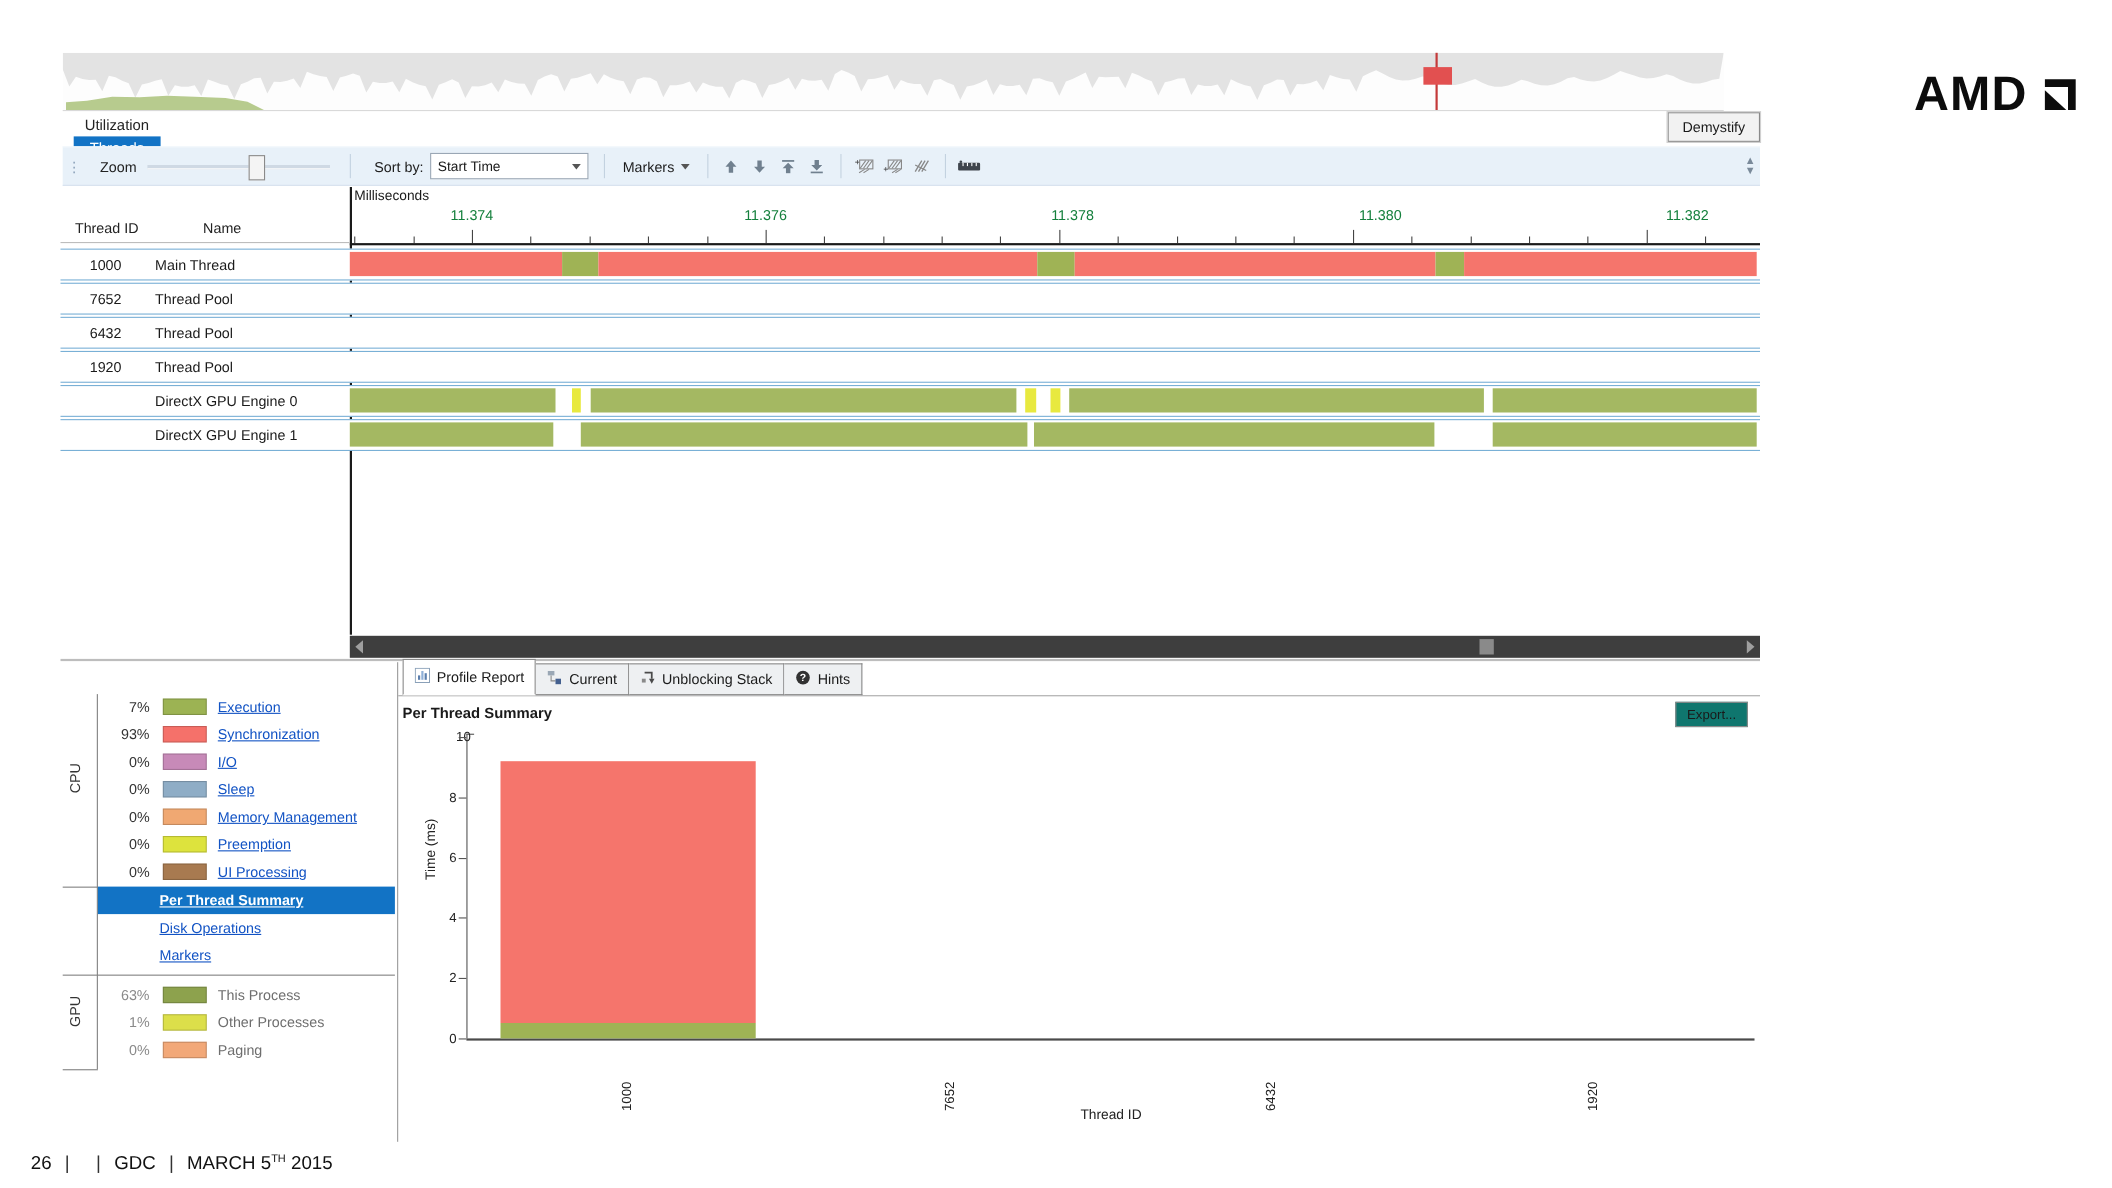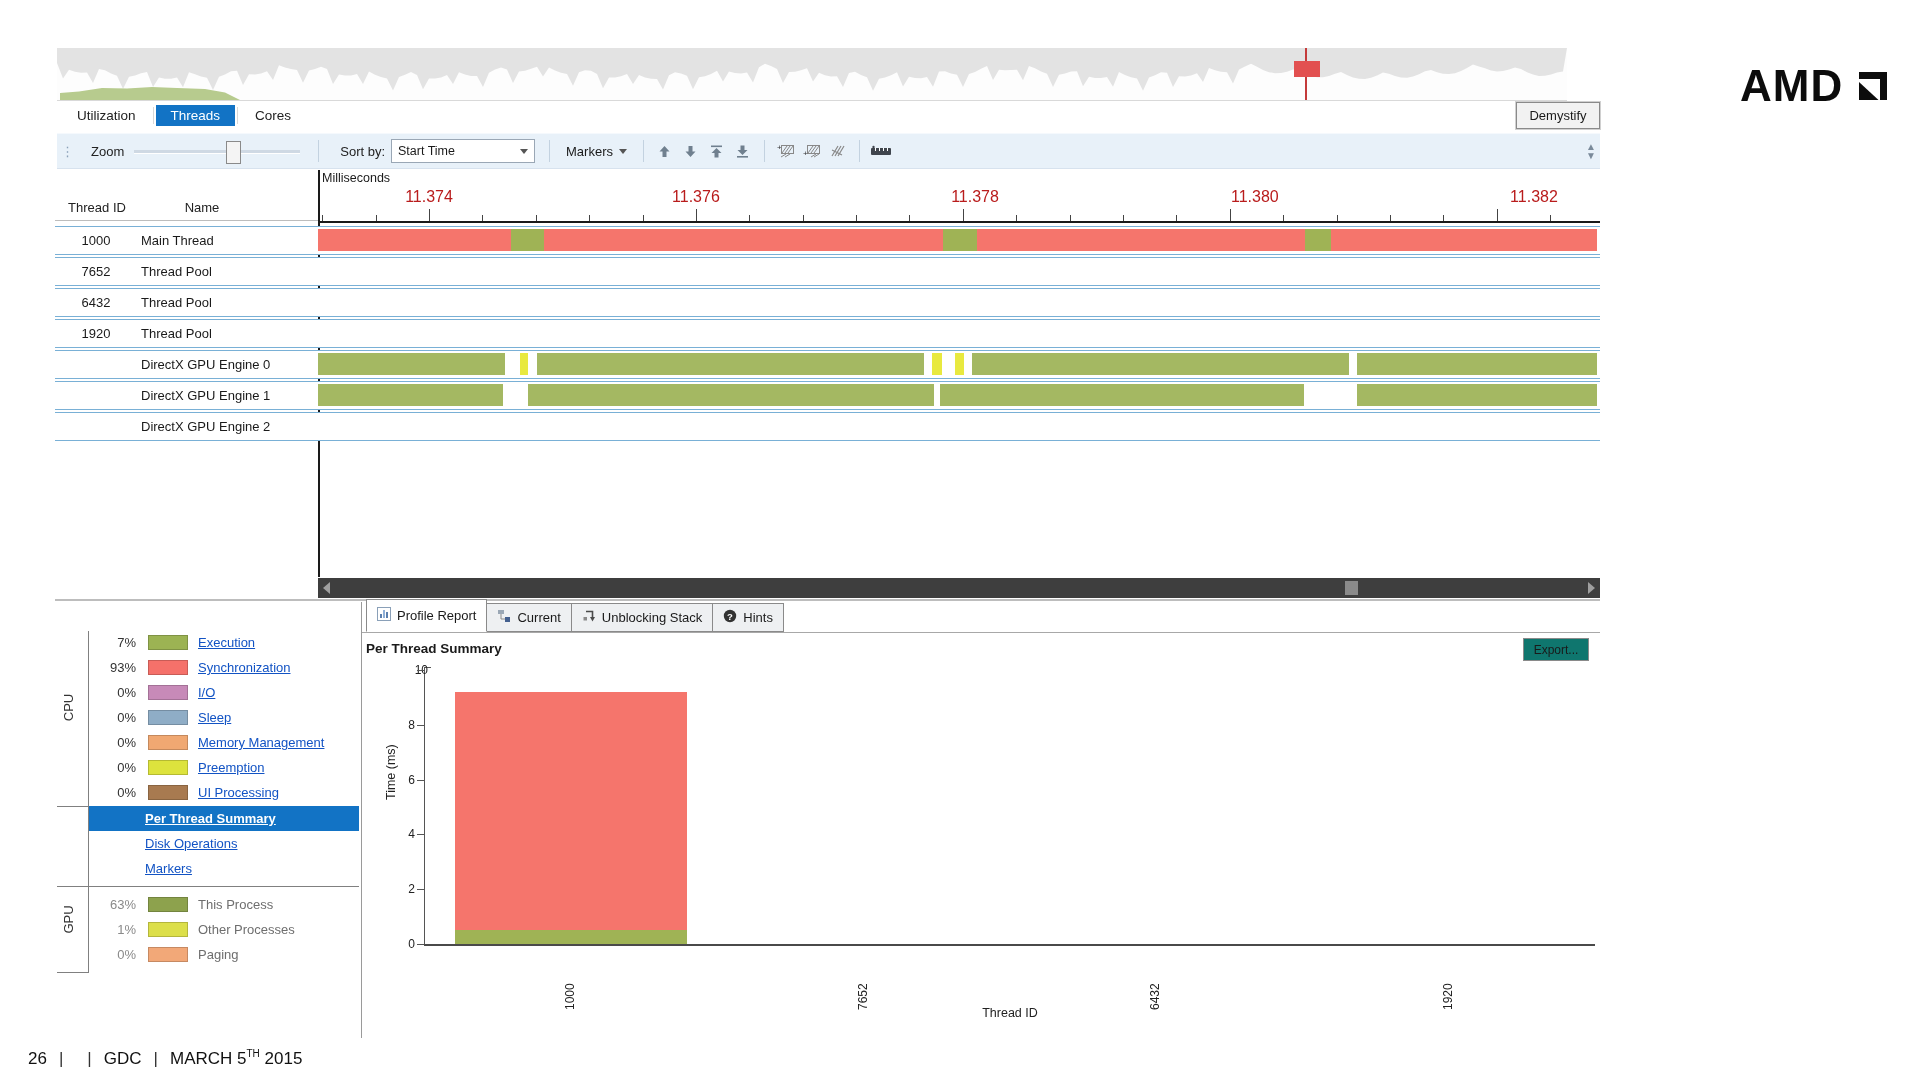--- a/index.html
+++ b/index.html
@@ -6,21 +6,21 @@
   .stage{position:relative;width:1920px;height:1080px;background:#fff;overflow:hidden;
          font-family:"Liberation Sans",sans-serif;color:#1a1a1a;}
   .abs{position:absolute;}
 
   
   .minimap{left:57px;top:48px;width:1510px;height:52px;border-bottom:1px solid #d9d9d9;background:#fdfdfd;}
   .mm-marker-line{position:absolute;top:0;width:2px;height:52px;background:#c43a3a;}
   .mm-marker-box{position:absolute;top:13px;width:26px;height:16px;background:#e25050;margin-left:-12px;}
 
   
-  .viewtabs{left:62px;top:103px;height:25px;display:flex;align-items:center;}
+  .viewtabs{left:62px;top:103px;height:25px;display:flex;align-items:center;flex-direction:column;}
   .vtab{padding:3px 15px;font-size:13.5px;color:#222;cursor:default;}
   .vtab.sel{background:#1273c5;color:#fff;}
   .vtab-sep{width:1px;height:17px;background:#d8d8d8;margin:0 2px;}
   .demystify{left:1516px;top:102px;width:82px;height:25px;background:#f2f2f2;border:1px solid #8a8a8a;
              outline:1px solid #d0d0d0;font-size:13px;display:flex;align-items:center;justify-content:center;}
 
   
   .toolbar{left:57px;top:133px;width:1543px;height:34px;background:#e8f1f9;border-top:1px solid #f5f9fd;
            border-bottom:1px solid #d7e2ee;display:flex;align-items:center;}
   .grip{color:#8aa0b8;font-size:13px;margin:0 6px 0 4px;letter-spacing:-2px;}
@@ -32,21 +32,21 @@
   .tb-select{width:130px;height:22px;background:#fff;border:1px solid #9aa7b5;display:flex;align-items:center;
              font-size:12.5px;padding:0 6px;justify-content:space-between;margin:0 6px;}
   .caret{width:0;height:0;border-left:4px solid transparent;border-right:4px solid transparent;border-top:5px solid #555;}
   .tb-btn{display:flex;align-items:center;gap:6px;font-size:13px;padding:2px 8px;}
   .icon-btn{width:26px;height:24px;display:flex;align-items:center;justify-content:center;}
   .tb-right{margin-left:auto;margin-right:4px;color:#7a8a9a;font-size:10px;line-height:9px;text-align:center;}
 
   
   .ms-label{left:322px;top:171px;font-size:12.5px;}
   .ruler-labels{left:318px;top:188px;width:1282px;height:15px;}
-  .ruler-labels div{position:absolute;transform:translateX(-50%);font-size:16px;color:#b91c1c;}
+  .ruler-labels div{position:absolute;transform:translateX(-50%);font-size:13px;color:#15803d;}
   .ruler-ticks{left:318px;top:205px;width:1282px;height:17px;}
   .ruler-ticks i{position:absolute;bottom:1px;width:1px;background:#444;}
   .ruler-base{left:318px;top:221px;width:1282px;height:2px;background:#1a1a1a;}
   .tl-vline{left:318px;top:170px;width:2px;height:407px;background:#1a1a1a;}
   .col-hdr{top:200px;font-size:13px;color:#222;text-align:center;}
   .hdr-underline{left:55px;top:220px;width:263px;height:1px;background:#bdbdbd;}
 
   .tl-rows{left:55px;top:226px;width:1545px;}
   .tl-row{position:relative;height:27px;border-top:1px solid #79b0d6;border-bottom:1px solid #79b0d6;
           margin-bottom:2px;background:#fff;}
@@ -298,25 +298,20 @@
       <div class="tl-row">
         <div class="tl-id"></div>
         <div class="tl-name">DirectX GPU Engine 1</div>
         <div class="tl-track">
           <div class="tl-seg" style="left: 0%; width: 14.5%; background: rgb(164, 184, 98);"></div>
           <div class="tl-seg" style="left: 16.4%; width: 31.8%; background: rgb(164, 184, 98);"></div>
           <div class="tl-seg" style="left: 48.6%; width: 28.5%; background: rgb(164, 184, 98);"></div>
           <div class="tl-seg" style="left: 81.2%; width: 18.8%; background: rgb(164, 184, 98);"></div>
         </div>
       </div>
-      <div class="tl-row">
-        <div class="tl-id"></div>
-        <div class="tl-name">DirectX GPU Engine 2</div>
-        <div class="tl-track"></div>
-      </div>
     </div>
 
   <div class="abs hscroll">
     <div class="sb-arrow-l"></div>
     <div class="sb-thumb"></div>
     <div class="sb-arrow-r"></div>
   </div>
   <div class="abs panel-sep"></div>
 
   <div class="abs lp-vline"></div>

